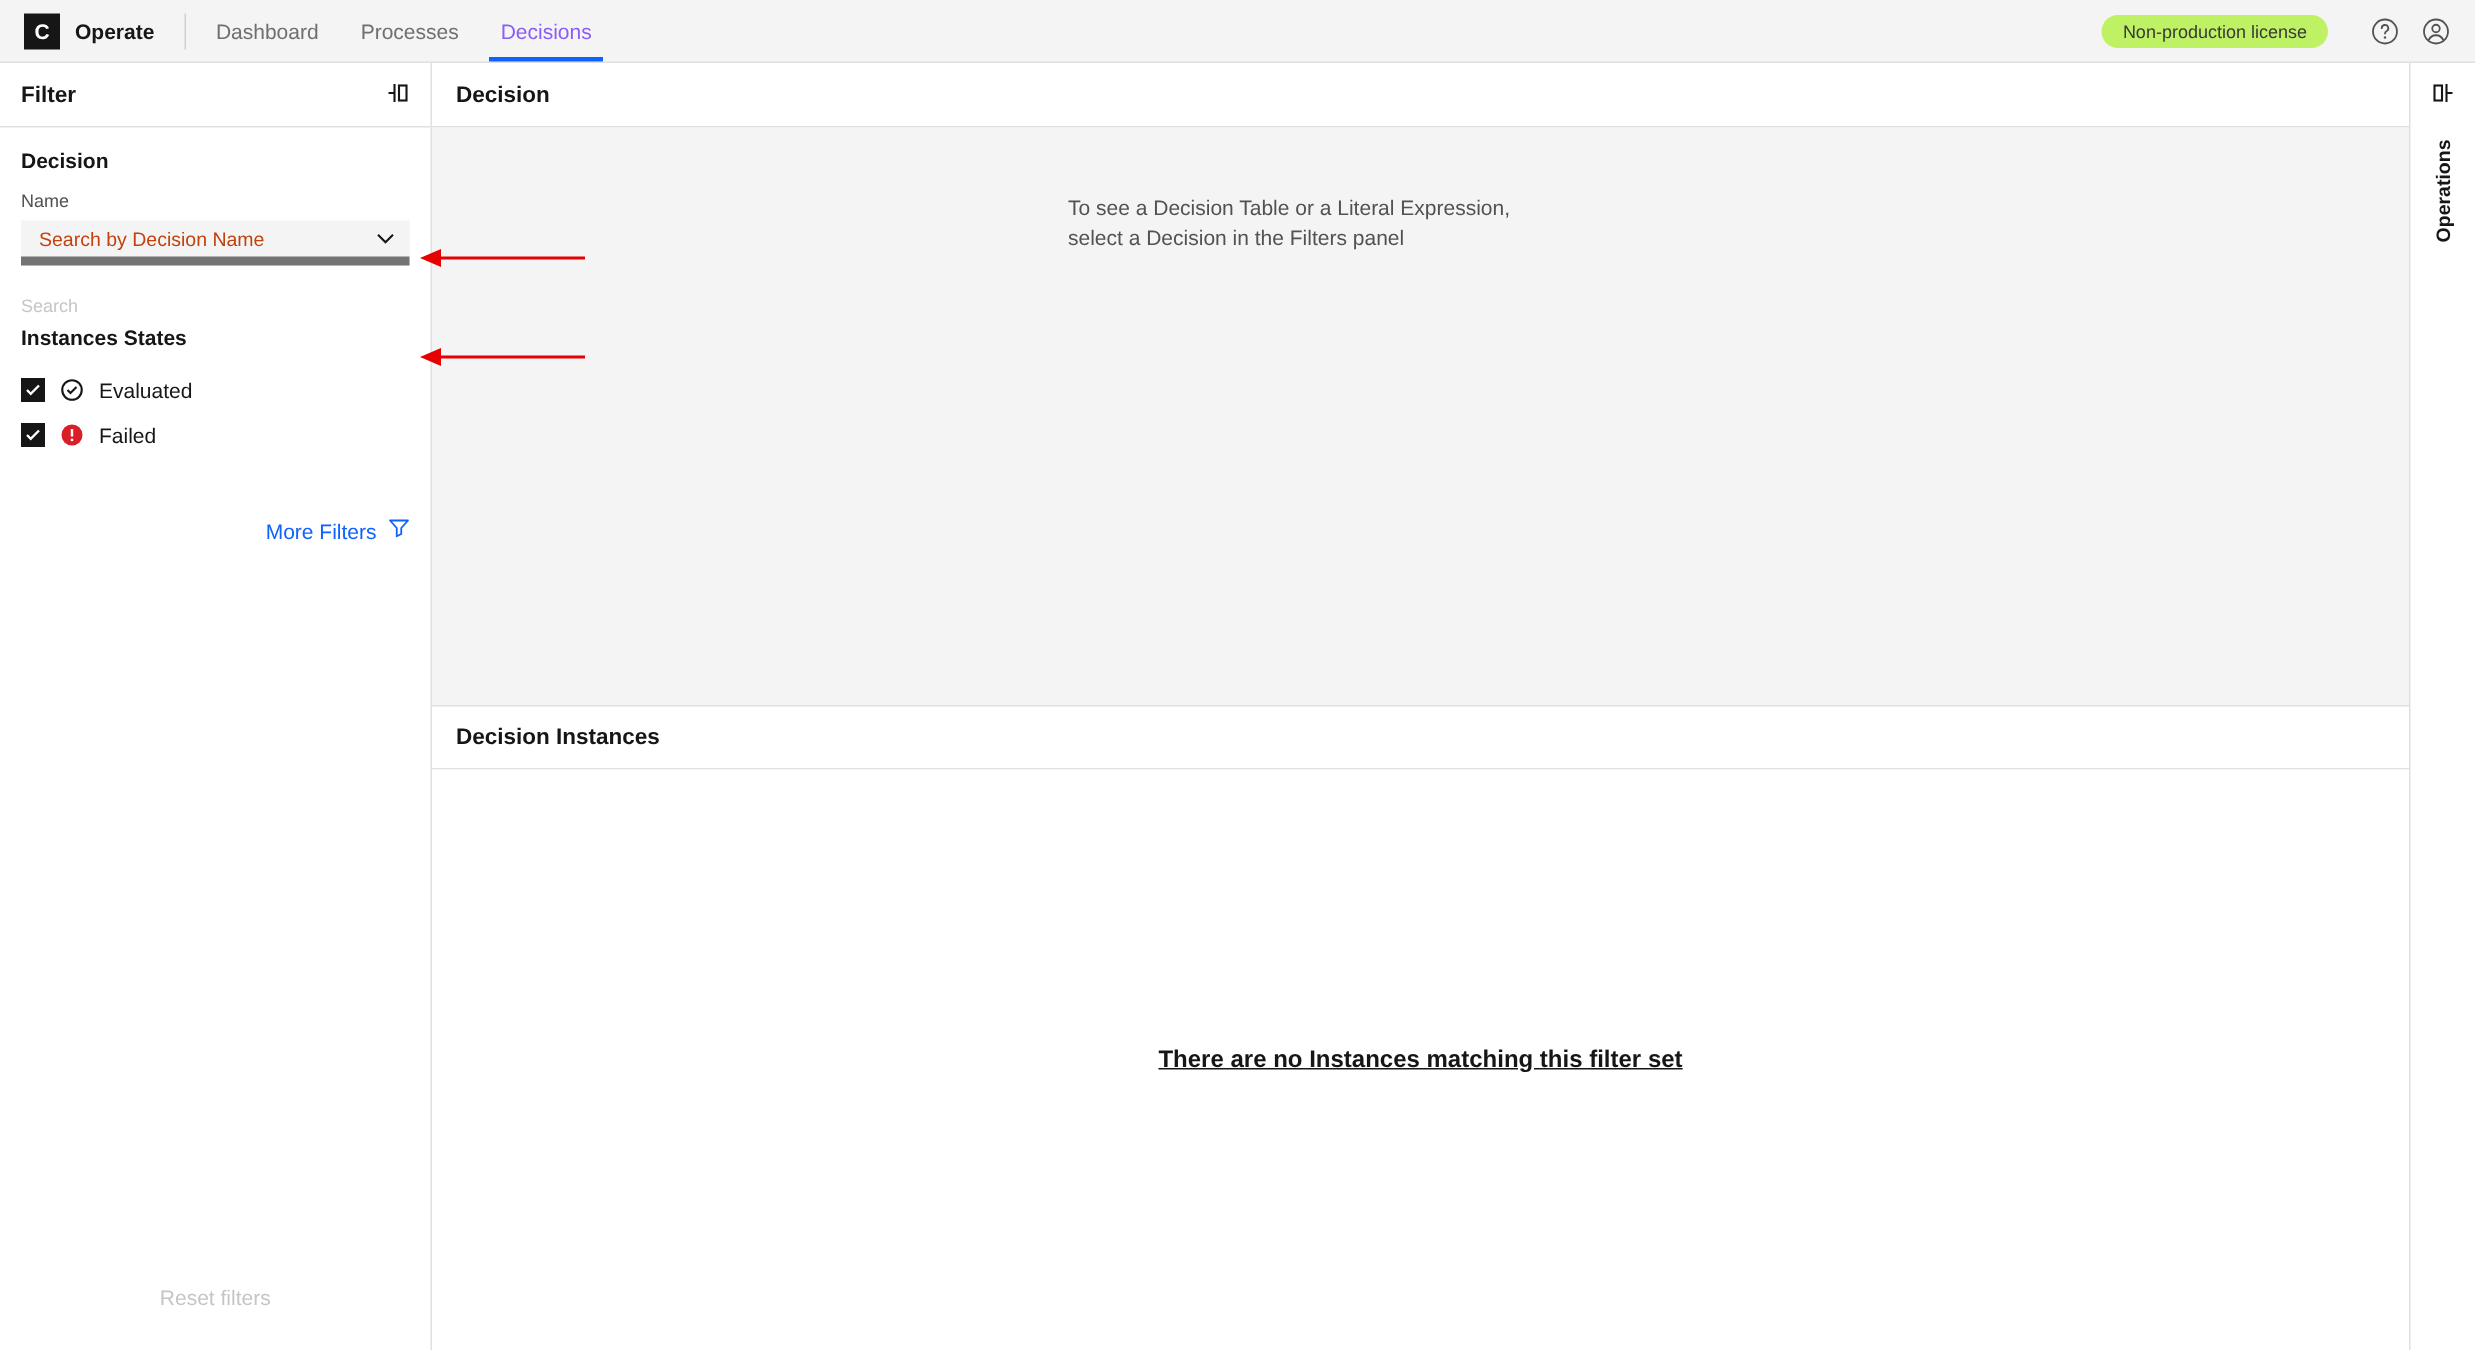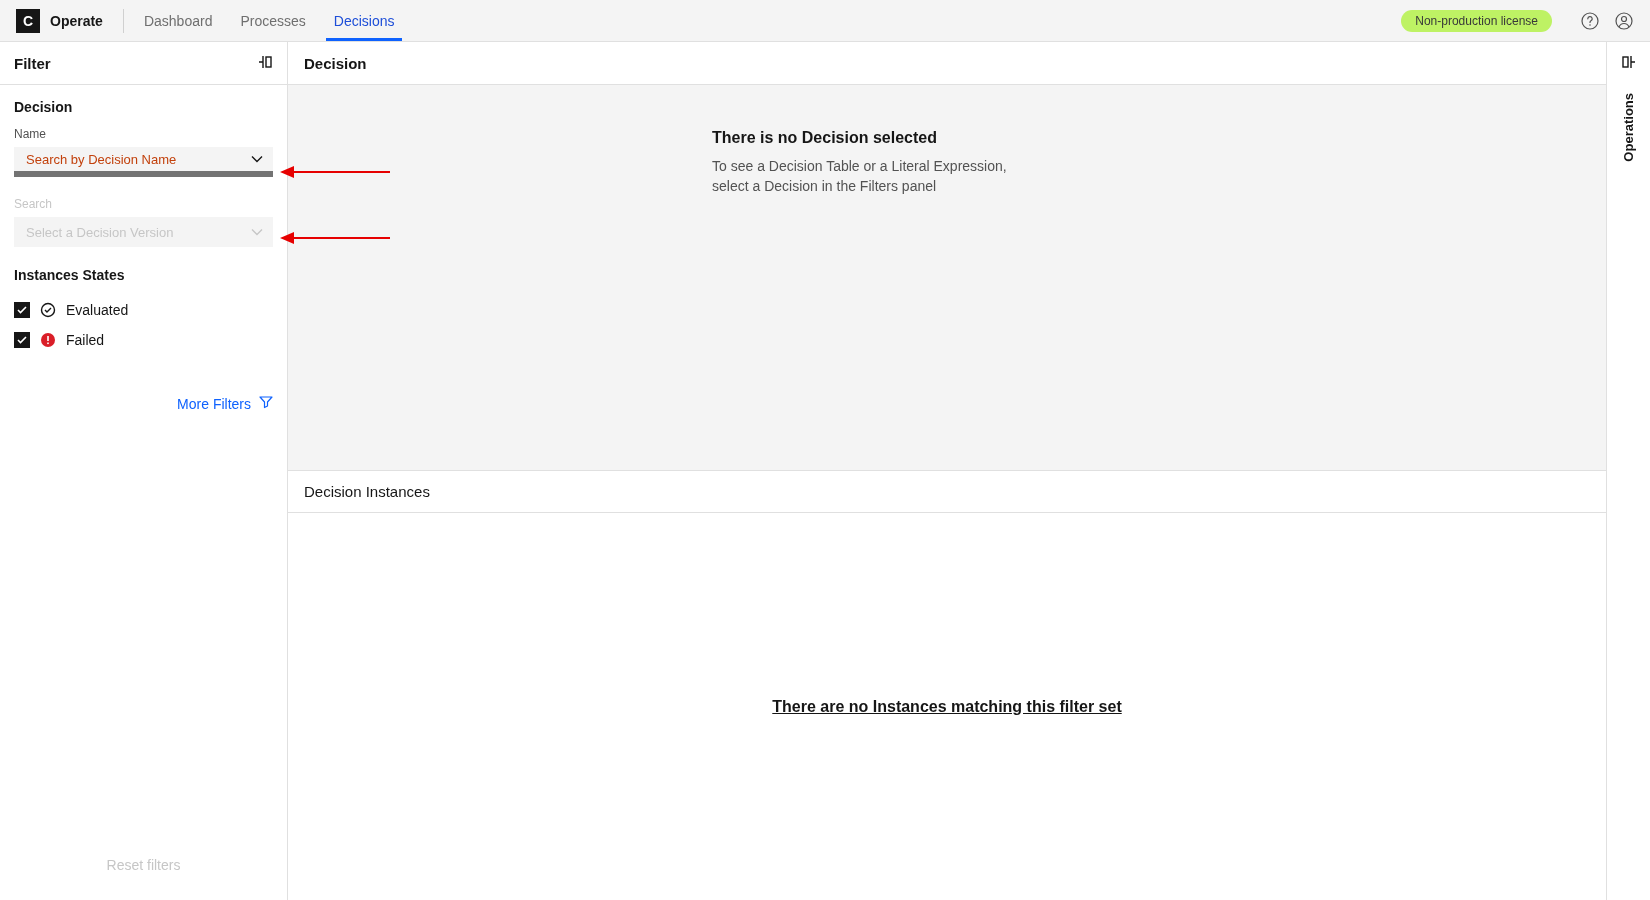--- a/index.html
+++ b/index.html
@@ -47,21 +47,21 @@
   }
   .nav-tabs { display: flex; gap: 28px; }
   .nav-tab {
     color: #6f6f6f;
     cursor: pointer;
     font-size: 14px;
     padding: 11px 0;
     position: relative;
   }
   .nav-tab.active {
-    color: #1d4ed8;
+    color: #8b5cf6;
   }
   .nav-tab.active::after {
     content: "";
     position: absolute;
     bottom: -1px;
     left: -8px;
     right: -8px;
     height: 3px;
     background: #0f62fe;
   }
@@ -232,21 +232,21 @@
   }
 
   .instances-header {
     height: 43px;
     background: #fff;
     border-bottom: 1px solid #e0e0e0;
     border-top: 1px solid #e0e0e0;
     display: flex;
     align-items: center;
     padding: 0 16px;
-    font-weight: 400;
+    font-weight: 700;
     font-size: 15px;
   }
   .instances-body {
     flex: 1;
     background: #fff;
     display: flex;
     align-items: center;
     justify-content: center;
     text-decoration: underline;
   }
@@ -329,28 +329,20 @@
       <div class="select-field">
         <span>Search by Decision Name</span>
         <span class="chevron">
           <svg width="12" height="8" viewBox="0 0 12 8">
               <path d="M1 1l5 5 5-5" stroke="#161616" stroke-width="1.4" fill="none"></path>
             </svg>
         </span>
       </div>
 
       <div class="field-label disabled">Search</div>
-      <div class="select-field disabled">
-        <span>Select a Decision Version</span>
-        <span class="chevron disabled">
-          <svg width="12" height="8" viewBox="0 0 12 8">
-              <path d="M1 1l5 5 5-5" stroke="#c6c6c6" stroke-width="1.4" fill="none"></path>
-            </svg>
-        </span>
-      </div>
 
       <div class="instances-states">
         <div class="section-title">Instances States</div>
 
         <div class="state-row">
           <div class="checkbox">
             <svg width="10" height="8" viewBox="0 0 10 8">
                 <path d="M1 4l2.5 2.5L9 1" stroke="#fff" stroke-width="1.6" fill="none"></path>
               </svg>
           </div>
@@ -391,21 +383,20 @@
     </div>
 
     <div class="reset-filters">Reset filters</div>
   </div>
 
   <div class="main">
     <div class="decision-header">Decision</div>
 
     <div class="decision-viewer">
       <div class="empty-state">
-        <div class="empty-title">There is no Decision selected</div>
         <div class="empty-text">To see a Decision Table or a Literal Expression, select a Decision in the Filters panel</div>
       </div>
     </div>
 
     <div class="instances-header">Decision Instances</div>
     <div class="instances-body">
       <div class="no-instances">There are no Instances matching this filter set</div>
     </div>
 
     <svg class="arrow" style="left:-8px; top:122px;" width="110" height="16" viewBox="0 0 110 16">

